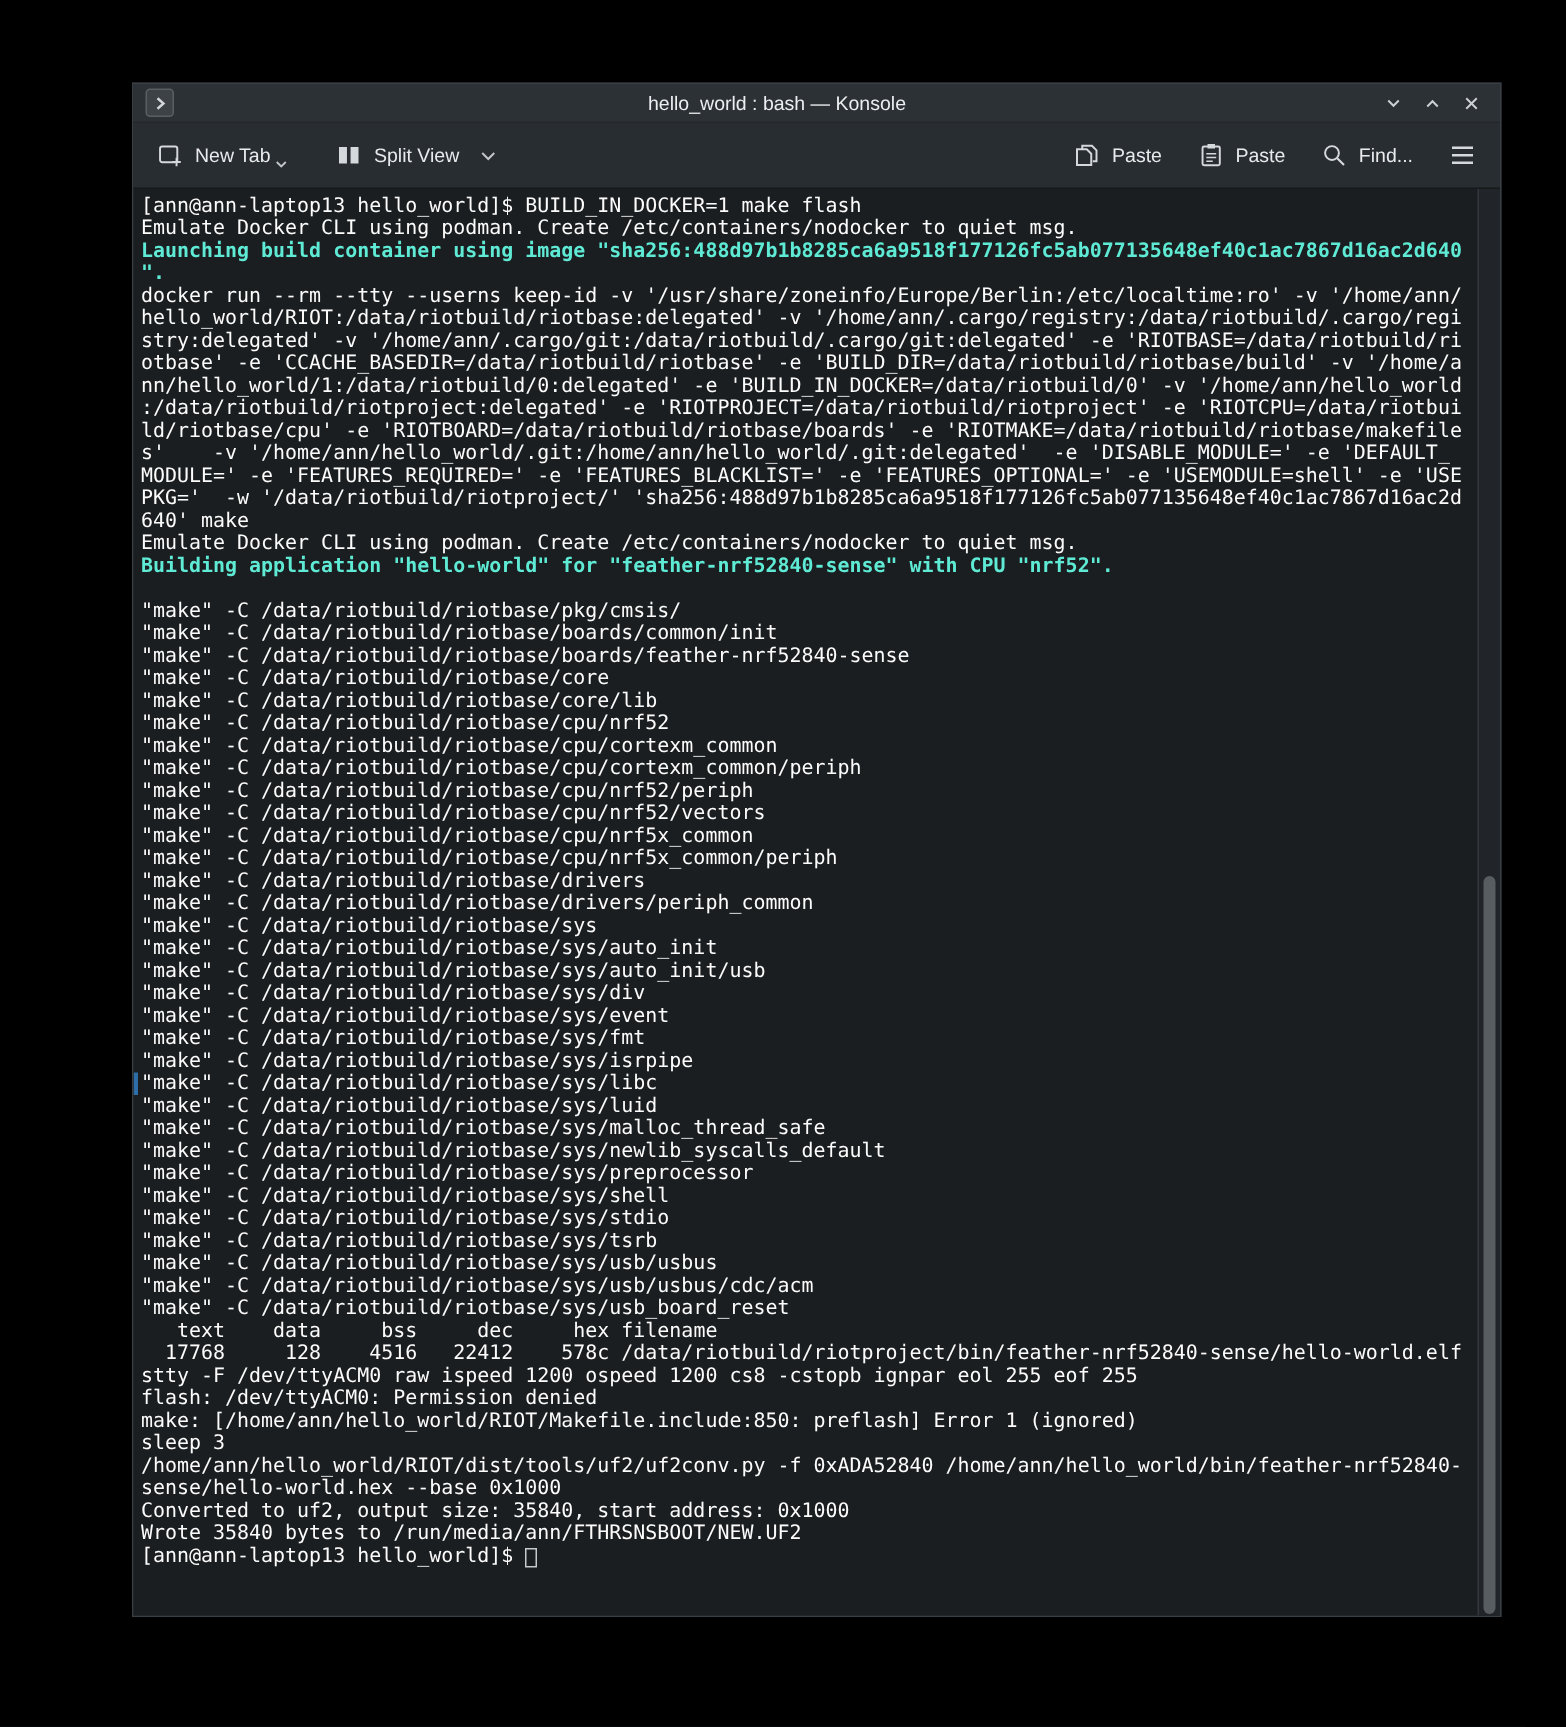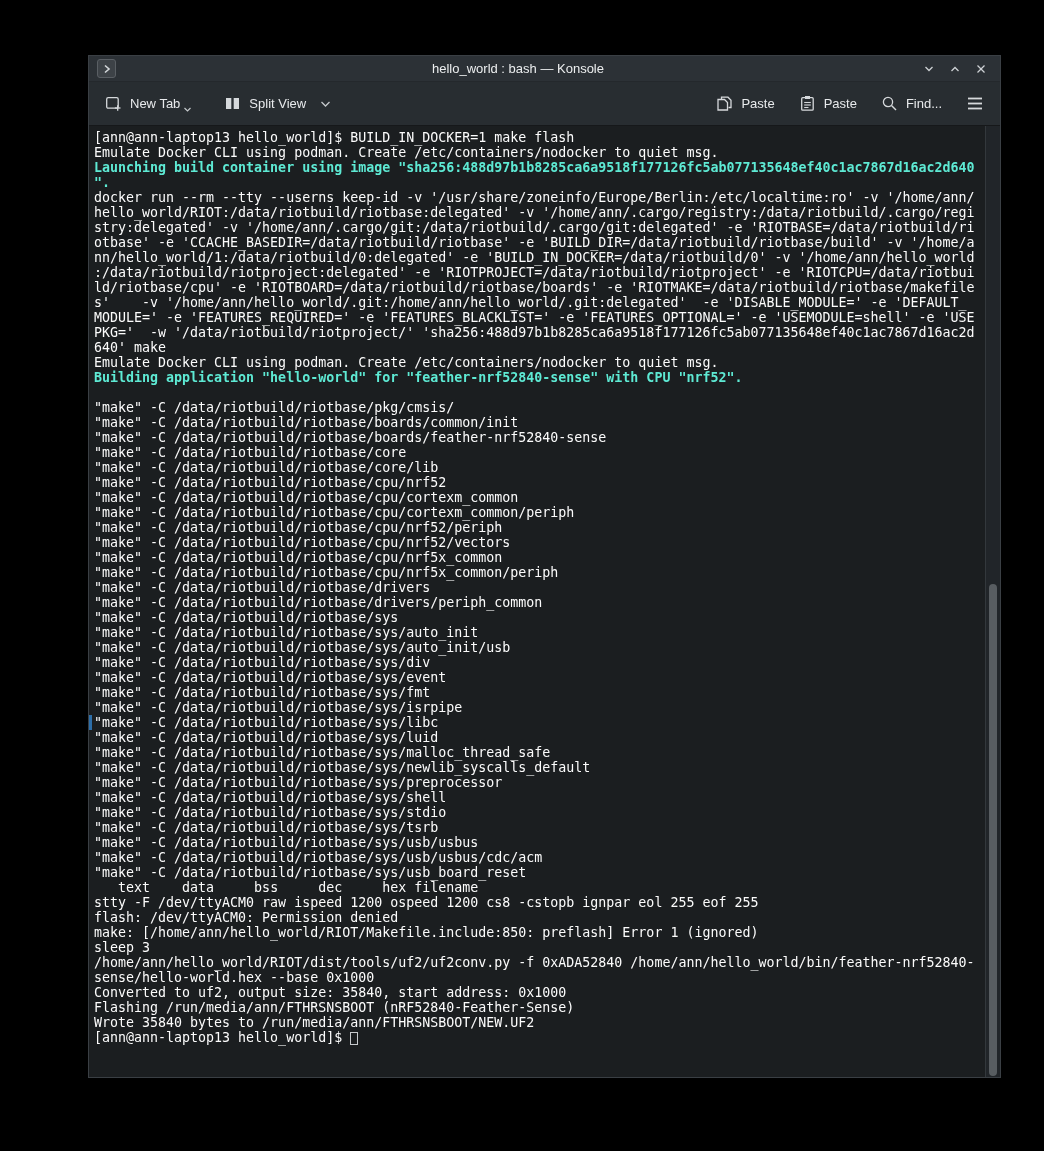--- a/index.html
+++ b/index.html
@@ -194,28 +194,28 @@
         <div class="tline">"make" -C /data/riotbuild/riotbase/sys/malloc_thread_safe</div>
         <div class="tline">"make" -C /data/riotbuild/riotbase/sys/newlib_syscalls_default</div>
         <div class="tline">"make" -C /data/riotbuild/riotbase/sys/preprocessor</div>
         <div class="tline">"make" -C /data/riotbuild/riotbase/sys/shell</div>
         <div class="tline">"make" -C /data/riotbuild/riotbase/sys/stdio</div>
         <div class="tline">"make" -C /data/riotbuild/riotbase/sys/tsrb</div>
         <div class="tline">"make" -C /data/riotbuild/riotbase/sys/usb/usbus</div>
         <div class="tline">"make" -C /data/riotbuild/riotbase/sys/usb/usbus/cdc/acm</div>
         <div class="tline">"make" -C /data/riotbuild/riotbase/sys/usb_board_reset</div>
         <div class="tline">   text	   data	    bss	    dec	    hex	filename</div>
+        <div class="tline">  17768	    128	   4516	  22412	   578c	/data/riotbuild/riotproject/bin/feather-nrf52840-sense/hello-world.elf</div>
         <div class="tline">stty -F /dev/ttyACM0 raw ispeed 1200 ospeed 1200 cs8 -cstopb ignpar eol 255 eof 255</div>
         <div class="tline">flash: /dev/ttyACM0: Permission denied</div>
         <div class="tline">make: [/home/ann/hello_world/RIOT/Makefile.include:850: preflash] Error 1 (ignored)</div>
         <div class="tline">sleep 3</div>
         <div class="tline">/home/ann/hello_world/RIOT/dist/tools/uf2/uf2conv.py -f 0xADA52840 /home/ann/hello_world/bin/feather-nrf52840-</div>
         <div class="tline">sense/hello-world.hex --base 0x1000</div>
         <div class="tline">Converted to uf2, output size: 35840, start address: 0x1000</div>
-        <div class="tline">Flashing /run/media/ann/FTHRSNSBOOT (nRF52840-Feather-Sense)</div>
         <div class="tline">Wrote 35840 bytes to /run/media/ann/FTHRSNSBOOT/NEW.UF2</div>
         <div class="tline">[ann@ann-laptop13 hello_world]$ <span class="cursor"></span></div>
       </div>
     <div class="scrollbar">
       <div class="scroll-thumb"></div>
     </div>
   </div>
 
 </div>
 

